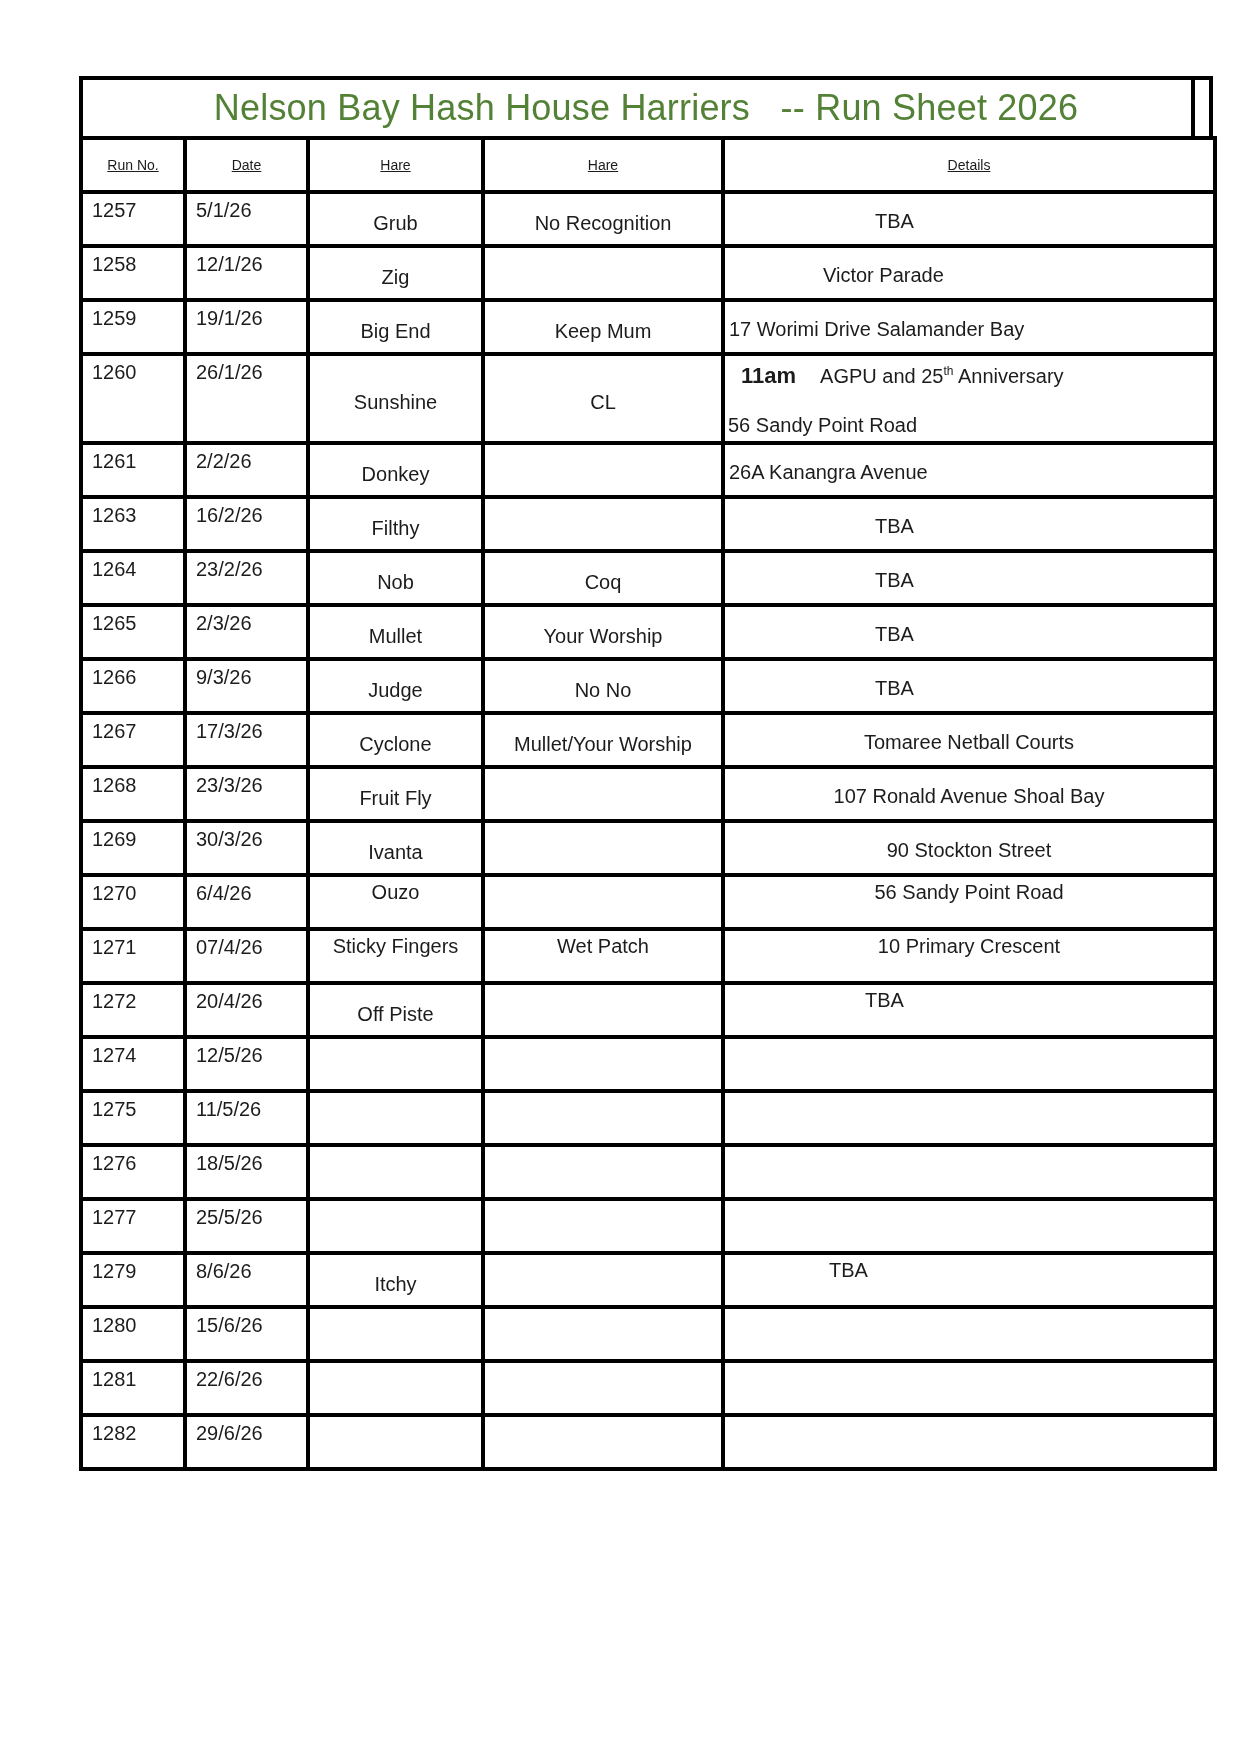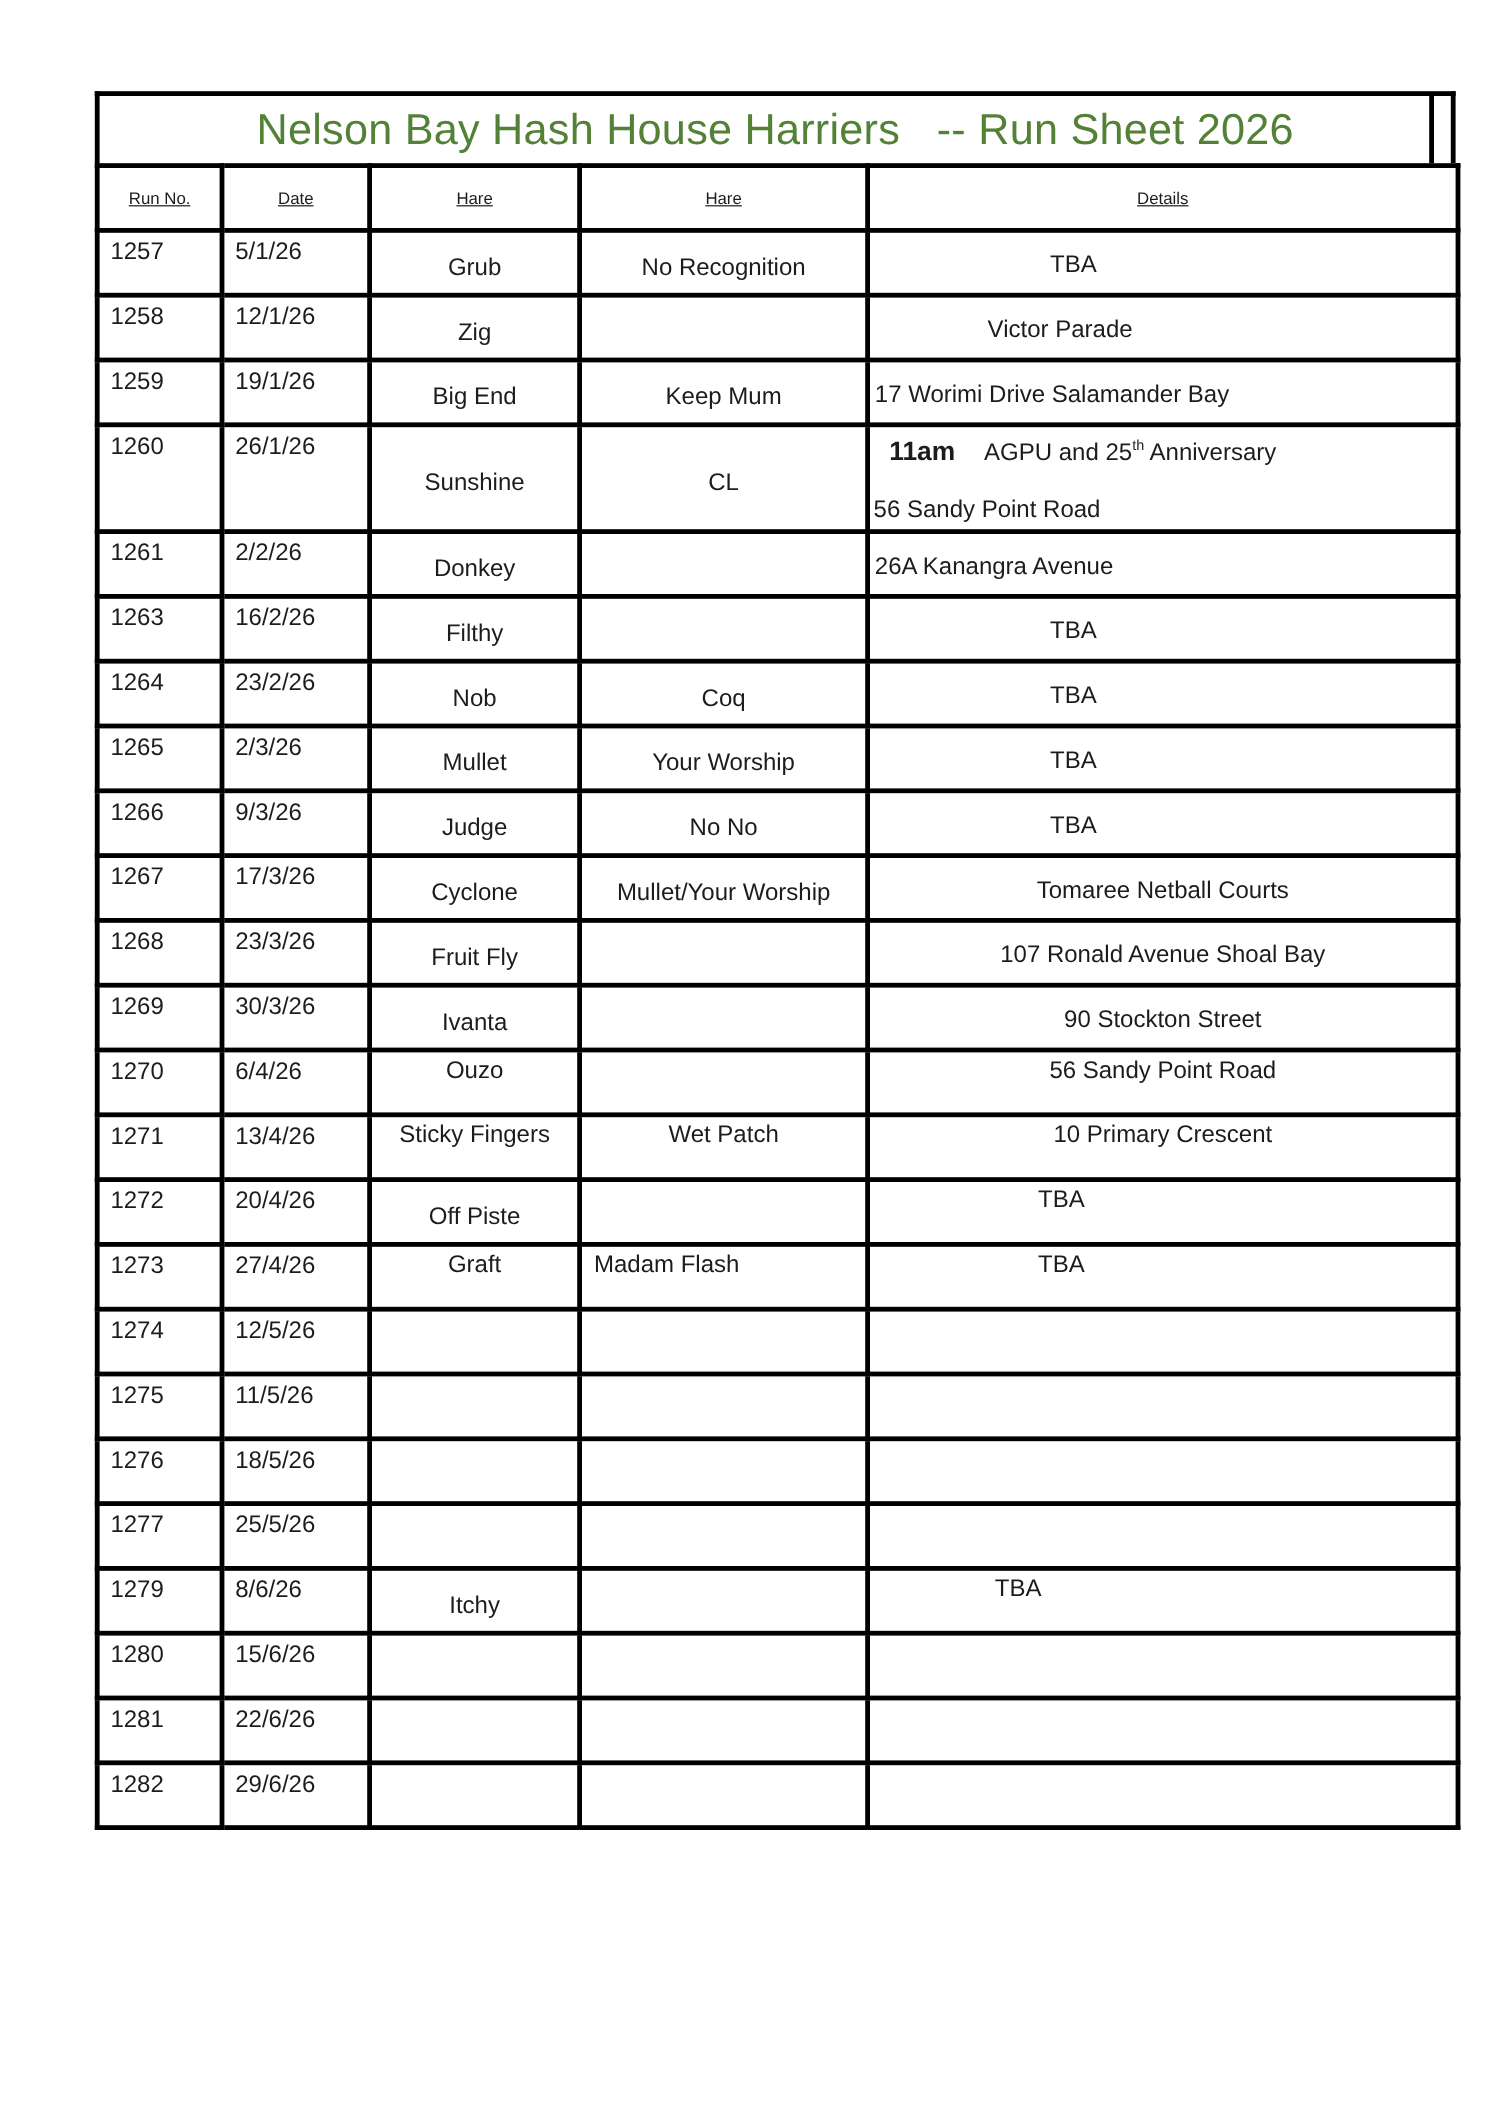--- a/index.html
+++ b/index.html
@@ -159,37 +159,30 @@
         </tr>
         <tr class="r">
           <td class="runno">1270</td>
           <td class="date">6/4/26</td>
           <td class="hare top">Ouzo</td>
           <td class="hare"></td>
           <td class="det det-center-top">56 Sandy Point Road</td>
         </tr>
         <tr class="r">
           <td class="runno">1271</td>
-          <td class="date">13/4/26</td>
+          <td class="date">07/4/26</td>
           <td class="hare top">Sticky Fingers</td>
           <td class="hare top">Wet Patch</td>
           <td class="det det-center-top">10 Primary Crescent</td>
         </tr>
         <tr class="r">
           <td class="runno">1272</td>
           <td class="date">20/4/26</td>
           <td class="hare">Off Piste</td>
           <td class="hare"></td>
-          <td class="det det-tba-top">TBA</td>
-        </tr>
-        <tr class="r">
-          <td class="runno">1273</td>
-          <td class="date">27/4/26</td>
-          <td class="hare top">Graft</td>
-          <td class="hare left-top">Madam Flash</td>
           <td class="det det-tba-top">TBA</td>
         </tr>
         <tr class="r">
           <td class="runno">1274</td>
           <td class="date">12/5/26</td>
           <td class="hare"></td>
           <td class="hare"></td>
           <td class="det det-center"></td>
         </tr>
         <tr class="r">

